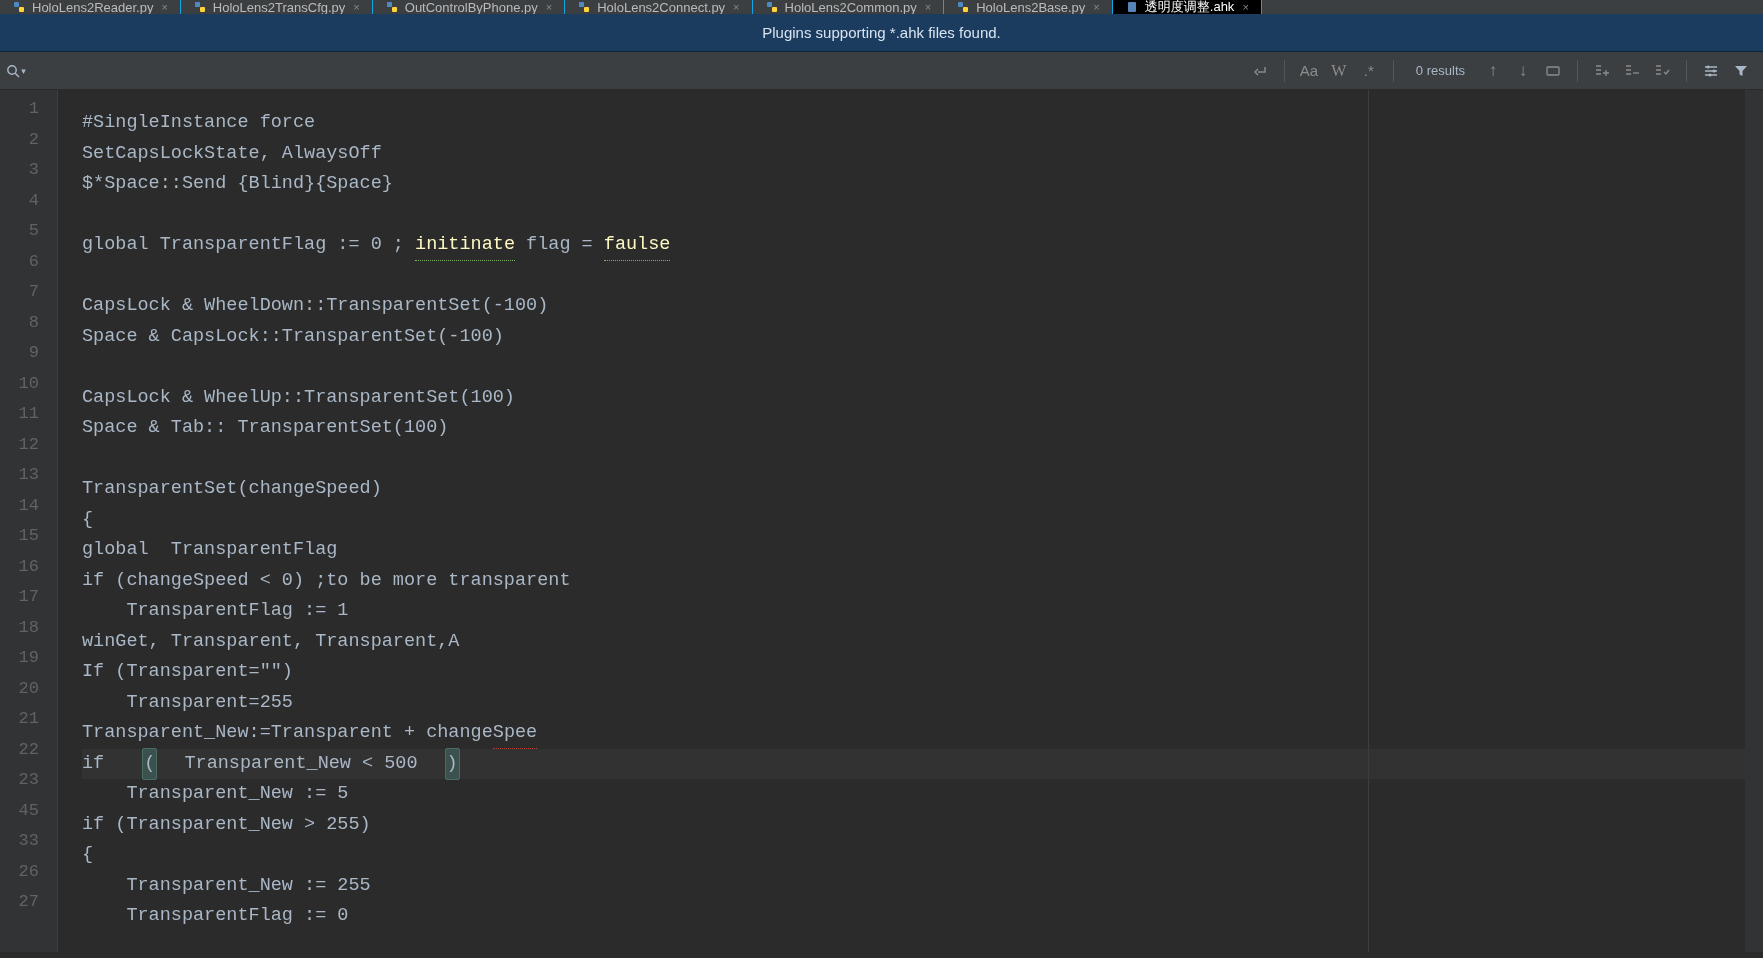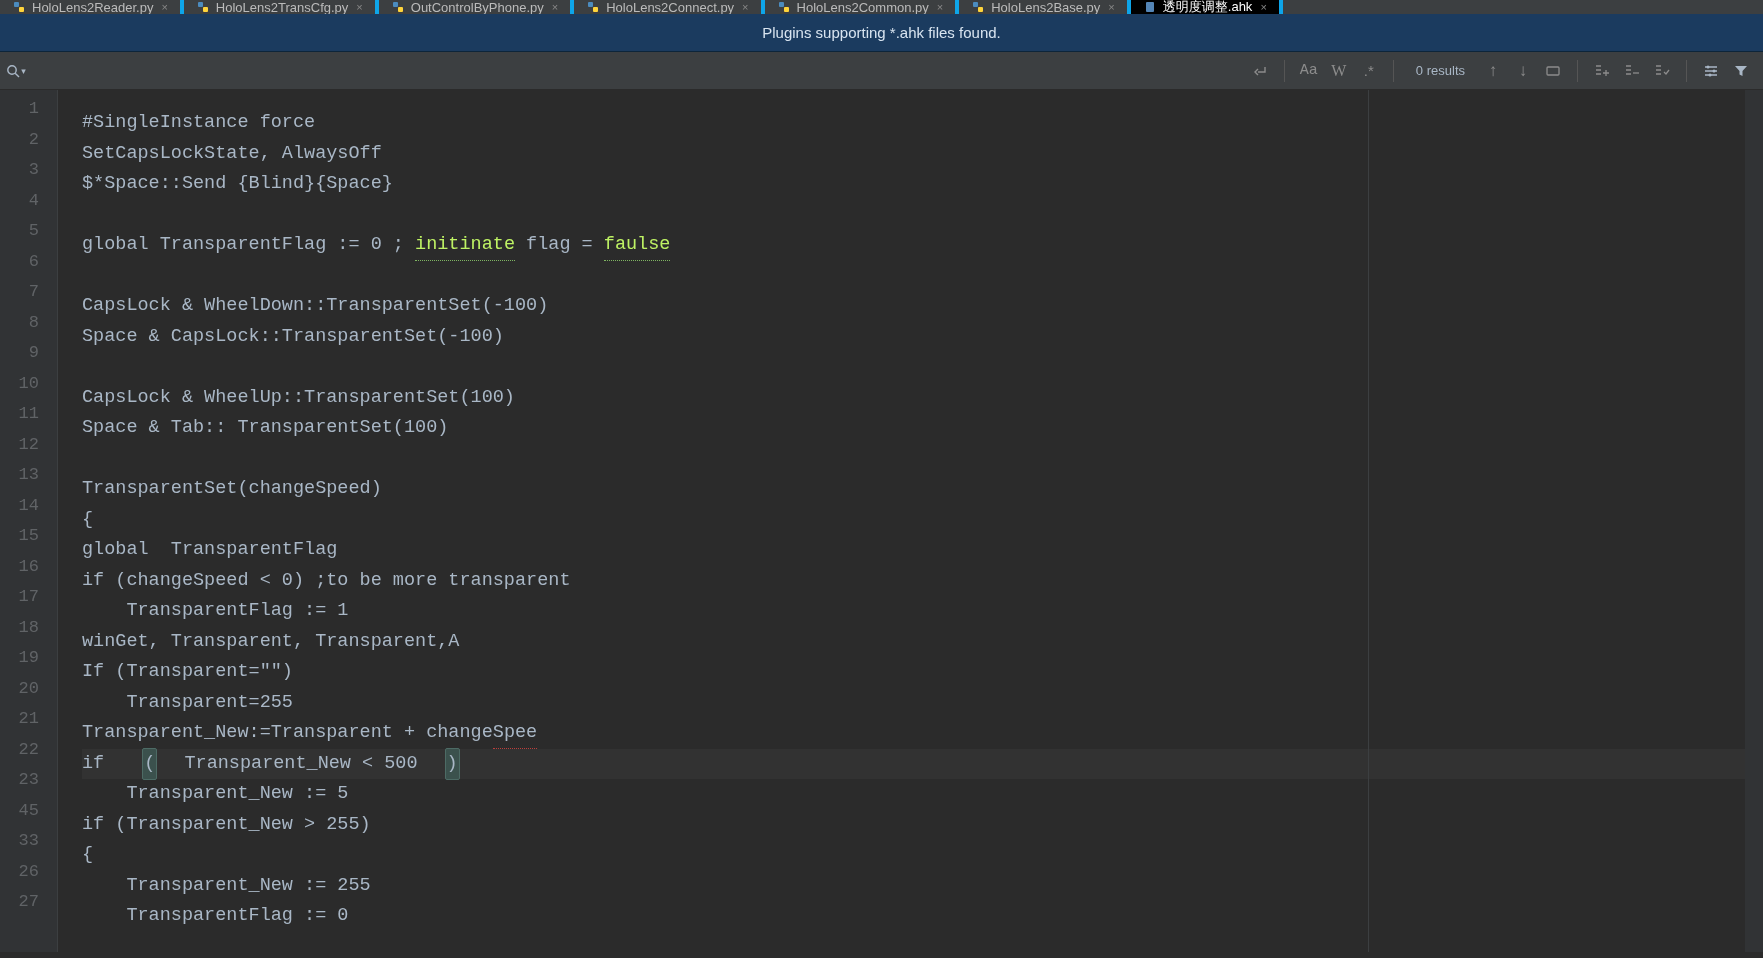--- a/index.html
+++ b/index.html
@@ -18,21 +18,21 @@
       align-items: flex-end;
       overflow: hidden;
     }
     .tab {
       display: flex;
       align-items: center;
       padding: 2px 12px;
       color: #bbb;
       font-size: 13px;
       white-space: nowrap;
-      border-right: 4px solid #0ea5e9;
+      border-right: 1px solid #0ea5e9;
       height: 14px;
     }
     .tab.active {
       background: #000000;
       color: #fff;
     }
     .tab .py-icon {
       width: 14px; height: 14px; margin-right: 6px;
       display: inline-flex; align-items: center; justify-content: center;
     }
@@ -131,21 +131,21 @@
     }
     .code-line {
       height: 30.5px;
       display: flex;
       align-items: center;
     }
     .code-line.hl {
       background: #323232;
       gap: 28px;
     }
-    .c-typo { color: #bef264; border-bottom: 1px dotted #7fb562; }
+    .c-typo { color: #fef9c3; border-bottom: 1px dotted #7fb562; }
     .c-err { color: #a9b7c6; border-bottom: 1px dotted #bc3f3c; }
     .bracket-hl { background: #3b514d; border: 1px solid #4d6b65; border-radius: 2px; padding: 0 1px; margin: 0 -1px; }
     .right-gutter {
       position: absolute;
       right: 0; top: 0;
       width: 18px;
       height: 100%;
       background: #313335;
     }
     .code-scroll-area {
@@ -251,21 +251,21 @@
     <span style="font-size:9px;margin-left:1px;color:#a9b7c6">▾</span>
   </div>
   <input class="search-input" placeholder="" style="">
   <div class="find-icons">
     <div class="find-icon-btn">
       <svg width="16" height="14" viewBox="0 0 16 14">
           <path d="M13 3 v5 h-7 M6 5 l-3 3 l3 3" stroke="#8c8c8c" stroke-width="1.4" fill="none"></path>
         </svg>
     </div>
     <div class="divider-v"></div>
-    <div class="find-icon-btn" style="font-family:Liberation Mono, monospace;font-size:15px;">Aa</div>
+    <div class="find-icon-btn" style="font-family:Liberation Sans, sans-serif;font-size:15px;">Aa</div>
     <div class="find-icon-btn" style="font-family:serif;font-size:16px;">W</div>
     <div class="find-icon-btn" style="font-size:15px;">.*</div>
     <div class="divider-v"></div>
     <span class="results-text">0 results</span>
     <div class="find-icon-btn" style="font-size:17px;">↑</div>
     <div class="find-icon-btn" style="font-size:17px;">↓</div>
     <div class="find-icon-btn">
       <svg width="16" height="14" viewBox="0 0 16 14">
           <rect x="2" y="3" width="12" height="8" rx="1" stroke="#8c8c8c" stroke-width="1.3" fill="none"></rect>
         </svg>

